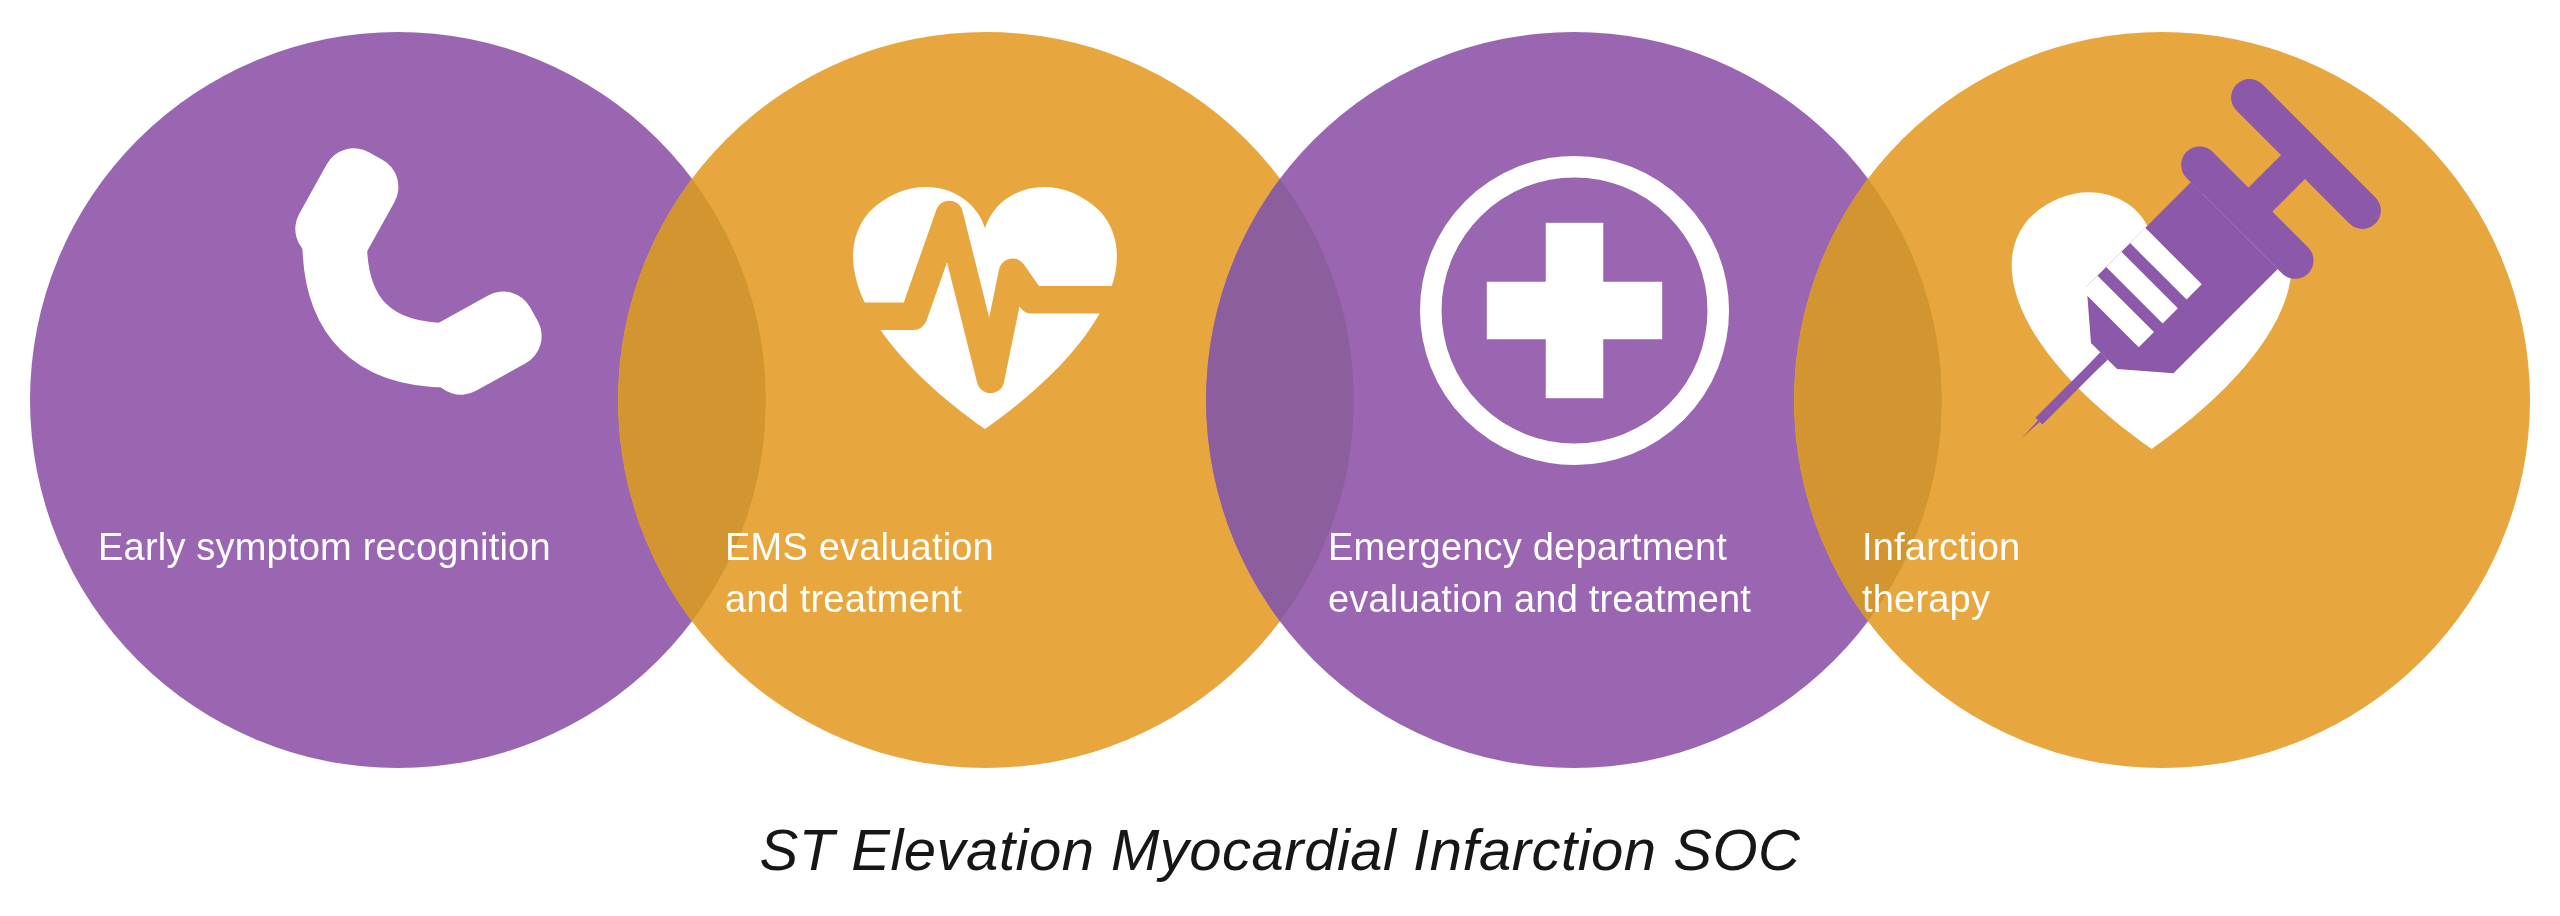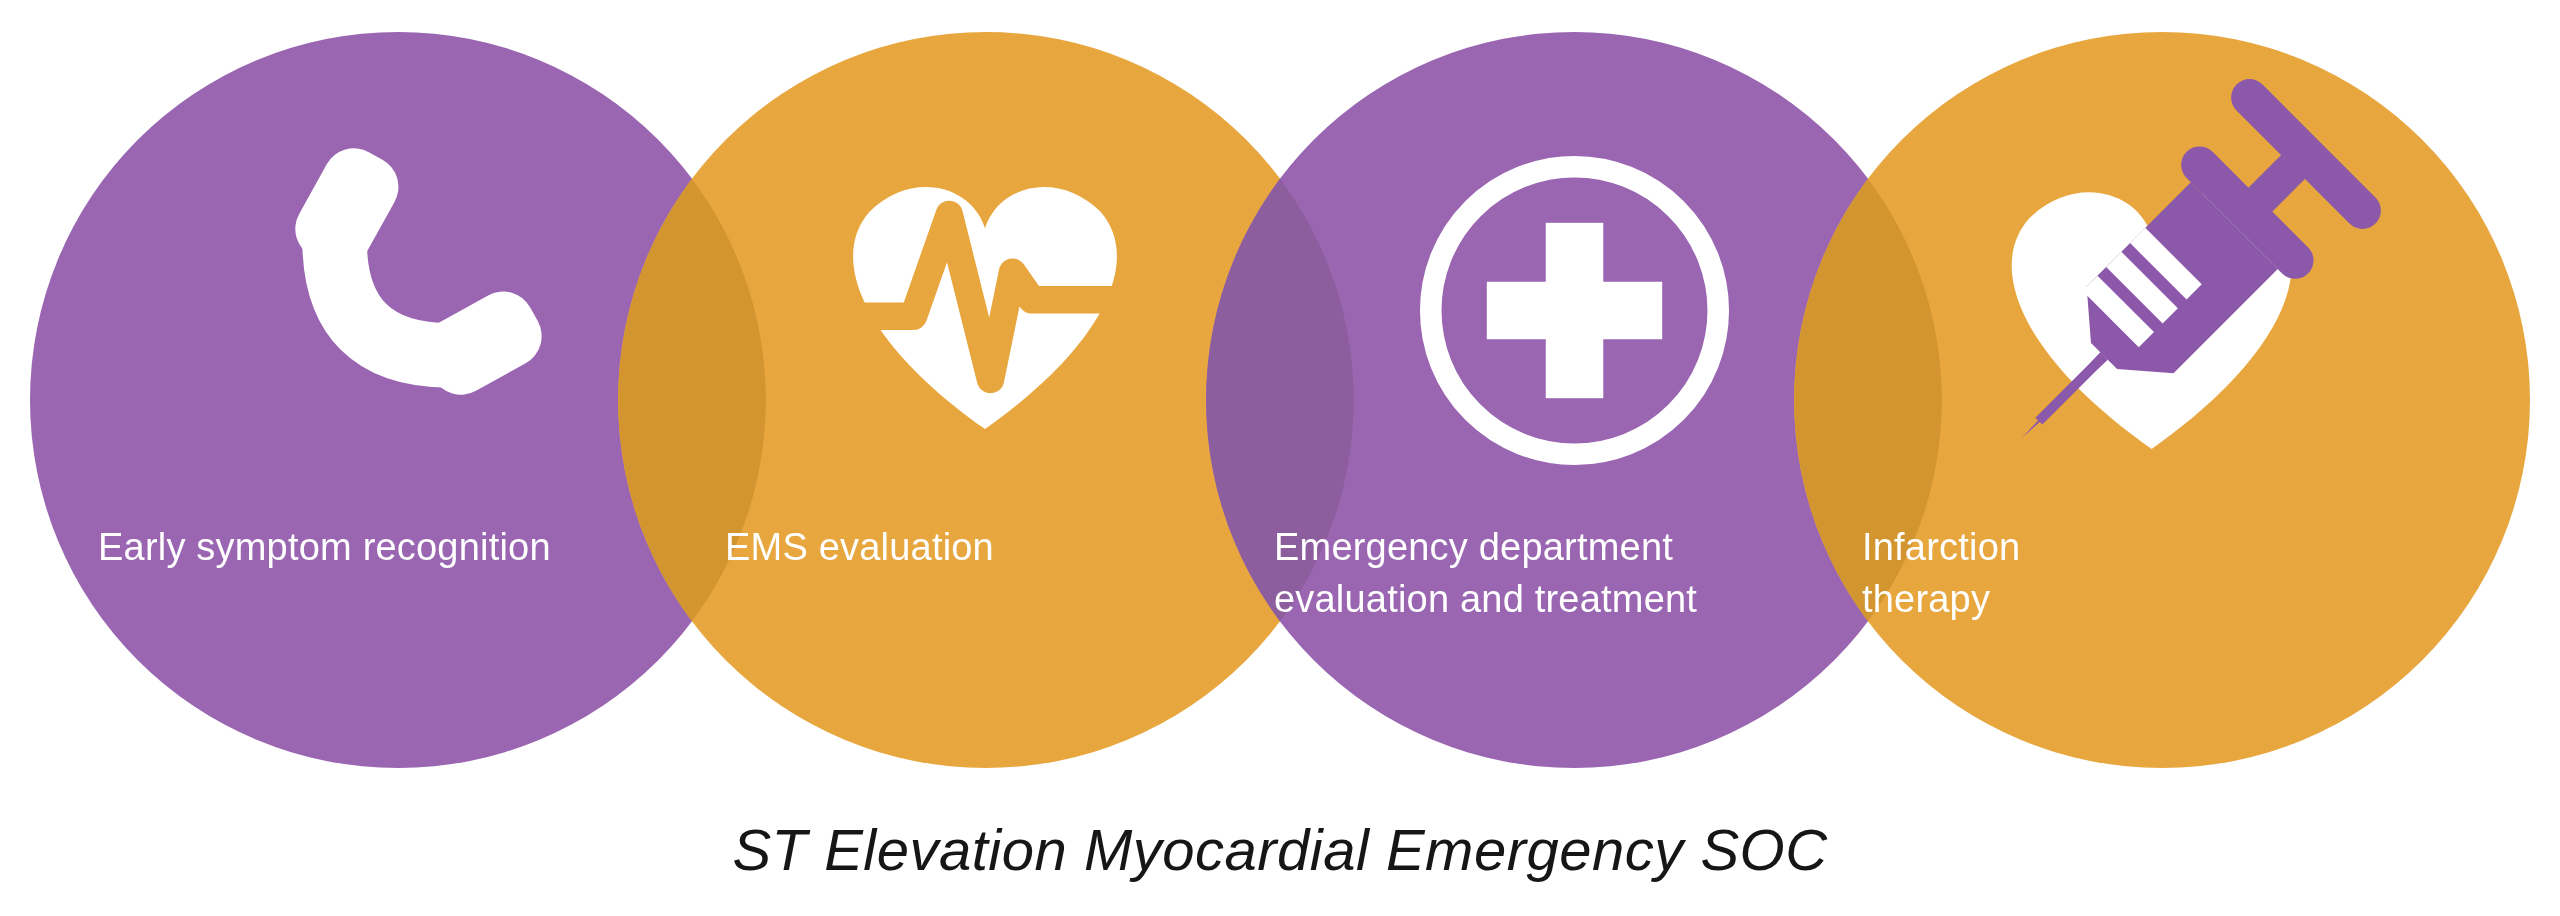--- a/index.html
+++ b/index.html
@@ -77,25 +77,26 @@
         <rect x="50" y="82" width="26" height="7"></rect>
       </g>
     </g>
   </svg>
 
   <div class="stage-label" style="left:98px;">
     <span>Early symptom recognition</span>
   </div>
   <div class="stage-label" style="left:725px;">
     <span>EMS evaluation</span>
+    <span>and treatment</span>
   </div>
-  <div class="stage-label" style="left:1274px;">
+  <div class="stage-label" style="left:1328px;">
     <span>Emergency department</span>
     <span>evaluation and treatment</span>
   </div>
   <div class="stage-label" style="left:1862px;">
     <span>Infarction</span>
     <span>therapy</span>
   </div>
 
-  <div class="diagram-title">ST Elevation Myocardial Emergency SOC</div>
+  <div class="diagram-title">ST Elevation Myocardial Infarction SOC</div>
 
 </div>
 
 </body></html>

